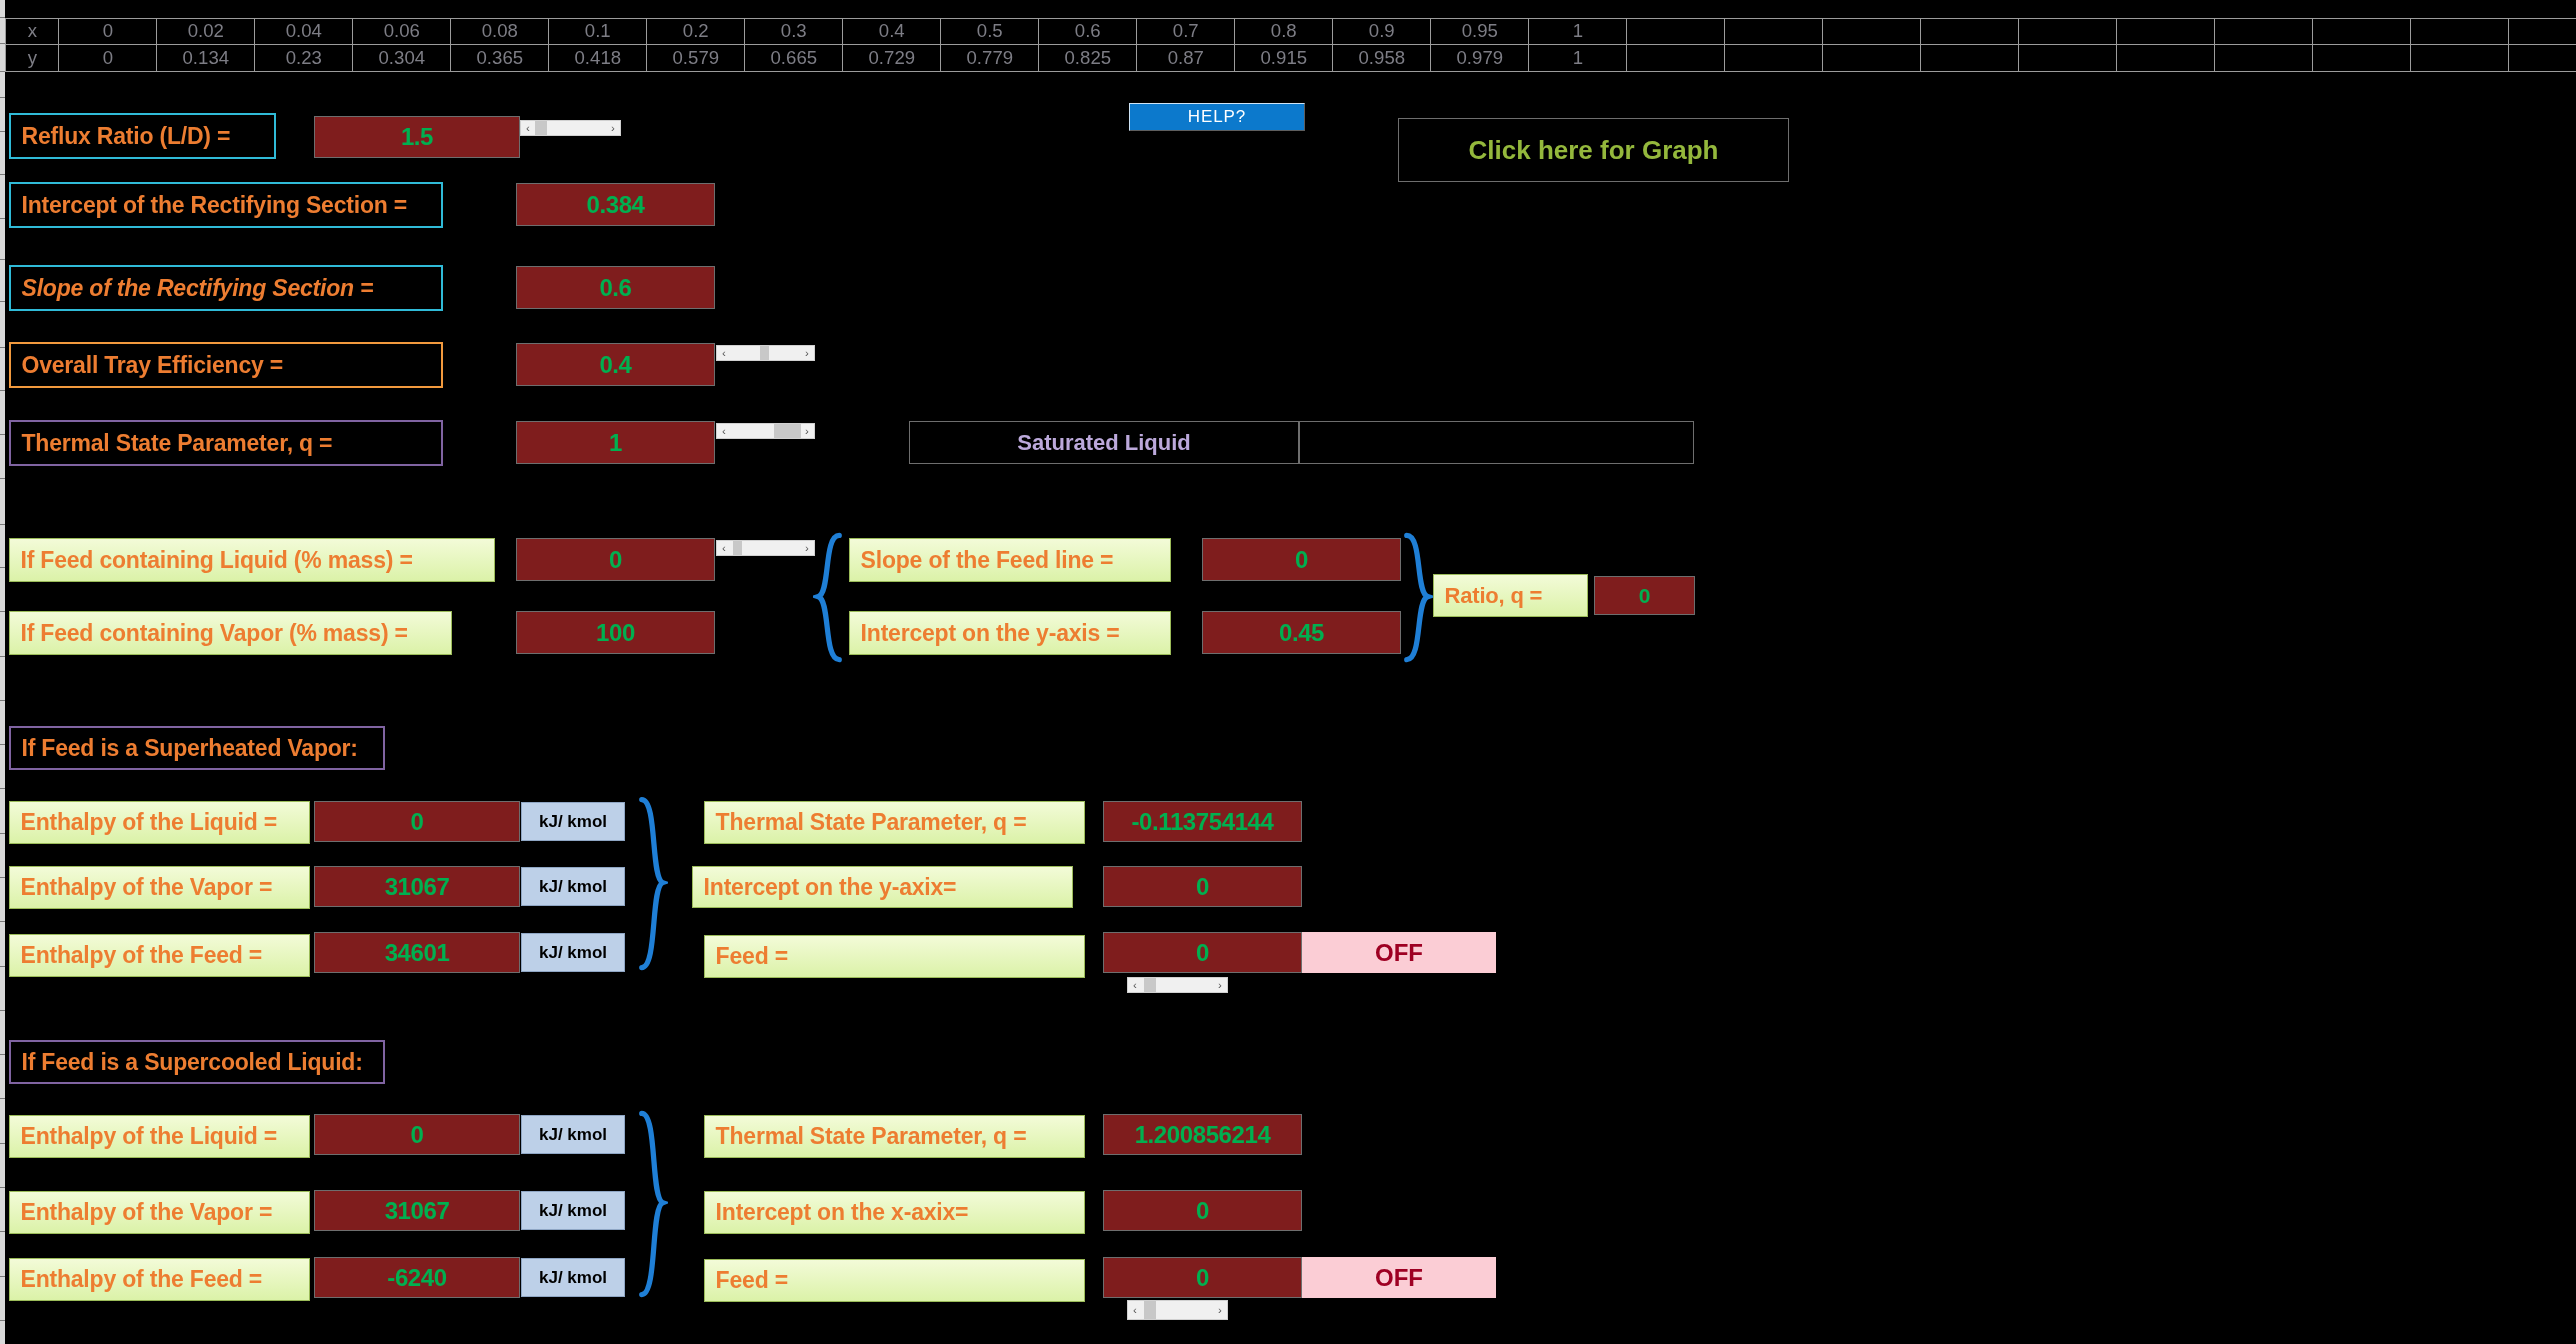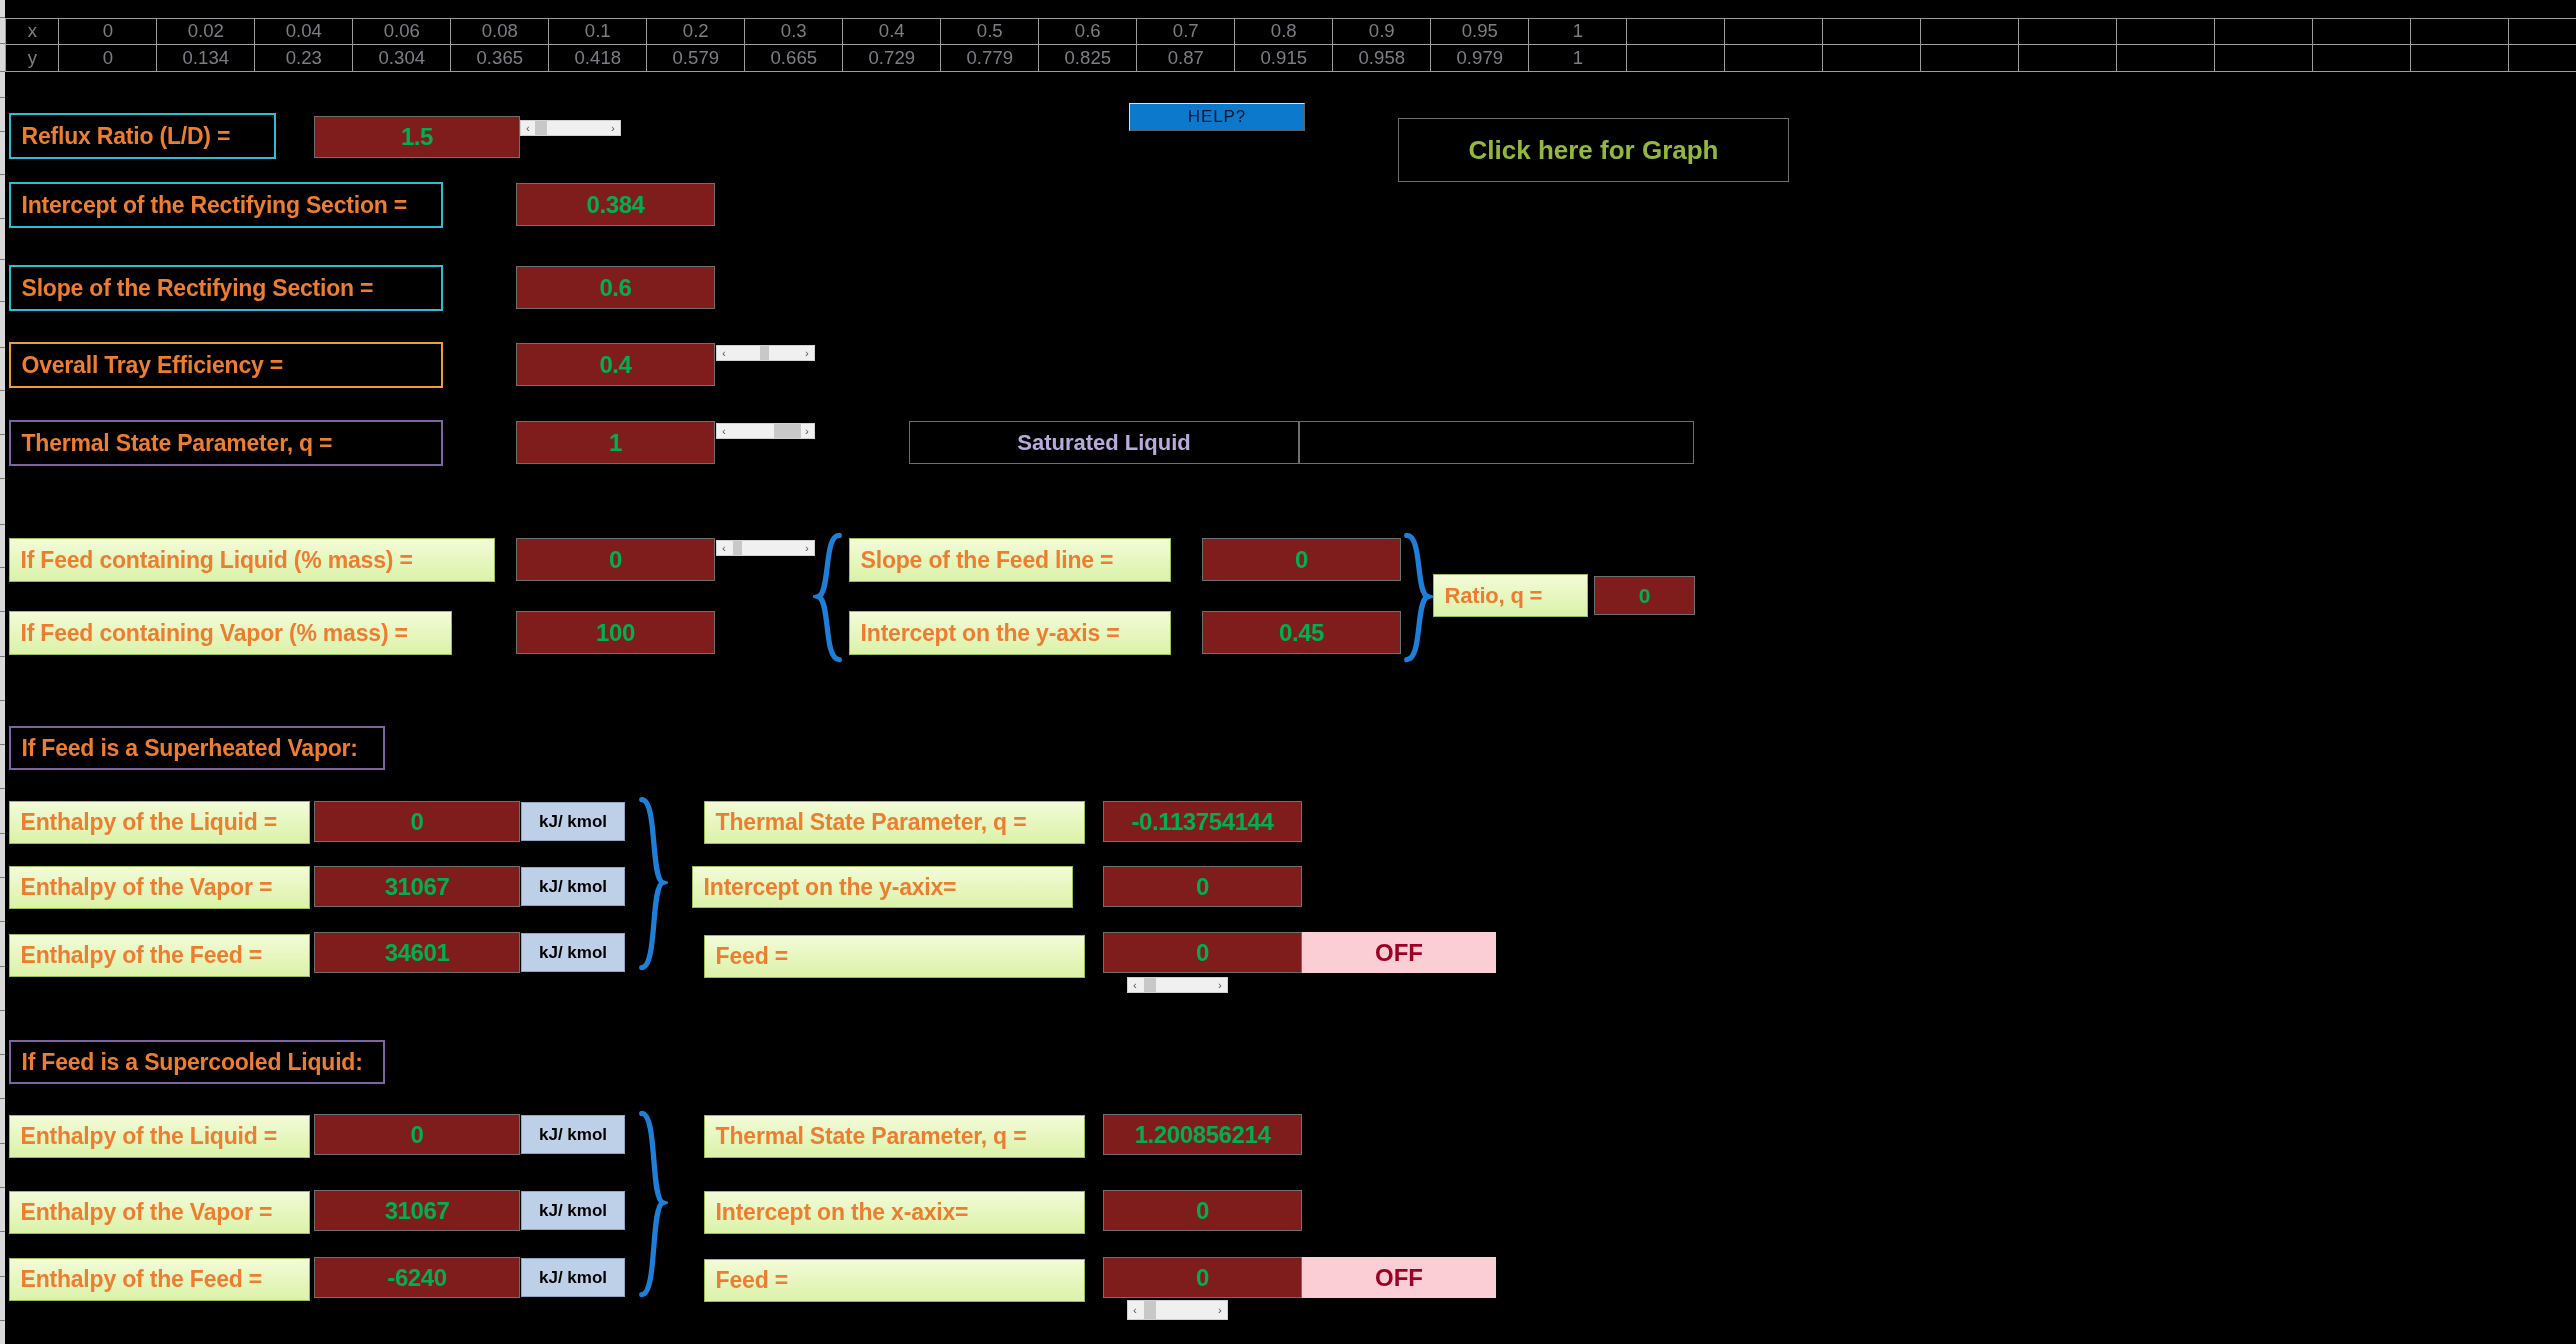--- a/index.html
+++ b/index.html
@@ -117,21 +117,21 @@
     font-weight:bold;
     font-size:26px;
     justify-content:center;
   }
   .help-btn {
     background:#0C79CC;
     border-top:1.8px solid #cfe4f5;
     border-left:1.8px solid #cfe4f5;
     border-right:1.8px solid #5e5e5e;
     border-bottom:1.8px solid #5e5e5e;
-    color:#0f172a;
+    color:#ffffff;
     font-size:17px;
     justify-content:center;
     letter-spacing:0.9px;
     cursor:pointer;
   }
 
   
   .scroll {
     position:absolute;
     background:#F0F0F0;
@@ -266,21 +266,21 @@
     <span class="arrow">‹</span>
     <span class="track">
         <span class="thumb" style="left:0px; width:12.4px;"></span>
       </span>
     <span class="arrow">›</span>
   </div>
 
   <div class="blk lbl-box lbl-cyan" style="left:8.9px; top:182px; width:434px; height:46px;">Intercept of the Rectifying Section =</div>
   <div class="blk val-box" style="left:516px; top:183px; width:199px; height:43px;">0.384</div>
 
-  <div class="blk lbl-box lbl-cyan" style="left:8.9px; top:265px; width:434px; height:46px;">Slope of the Rectifying Section =</div>
+  <div class="blk lbl-box lbl-cyan" style="left:8.9px; top:265px; width:434px; height:46px;font-style:italic;">Slope of the Rectifying Section =</div>
   <div class="blk val-box" style="left:516px; top:266px; width:199px; height:43px;">0.6</div>
 
   <div class="blk lbl-box lbl-orange" style="left:8.9px; top:342px; width:434px; height:46px;">Overall Tray Efficiency =</div>
   <div class="blk val-box" style="left:516px; top:343px; width:199px; height:43px;">0.4</div>
   <div class="scroll" style="left:716px; top:345px; width:99px;">
     <span class="arrow">‹</span>
     <span class="track">
         <span class="thumb" style="left:29px; width:8.9px;"></span>
       </span>
     <span class="arrow">›</span>

